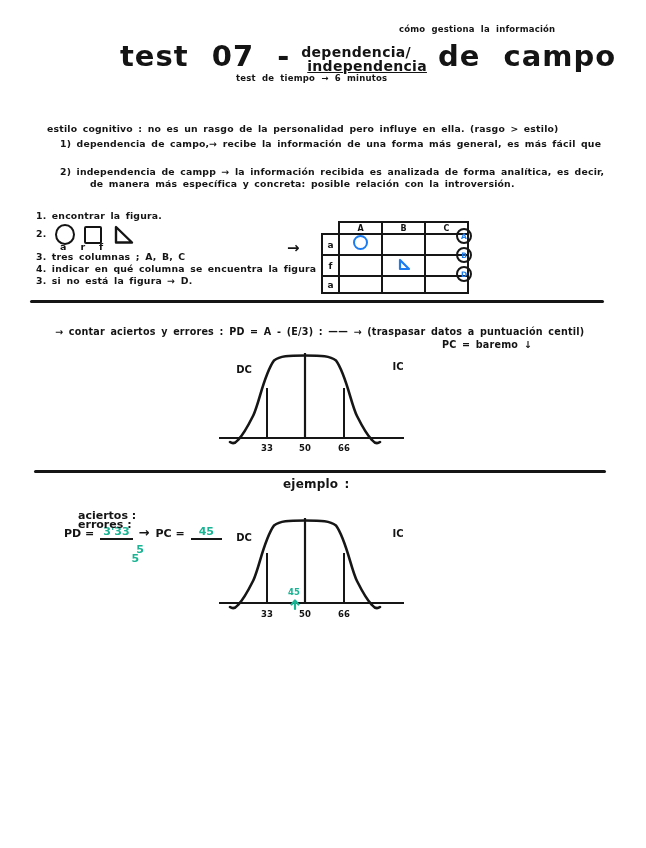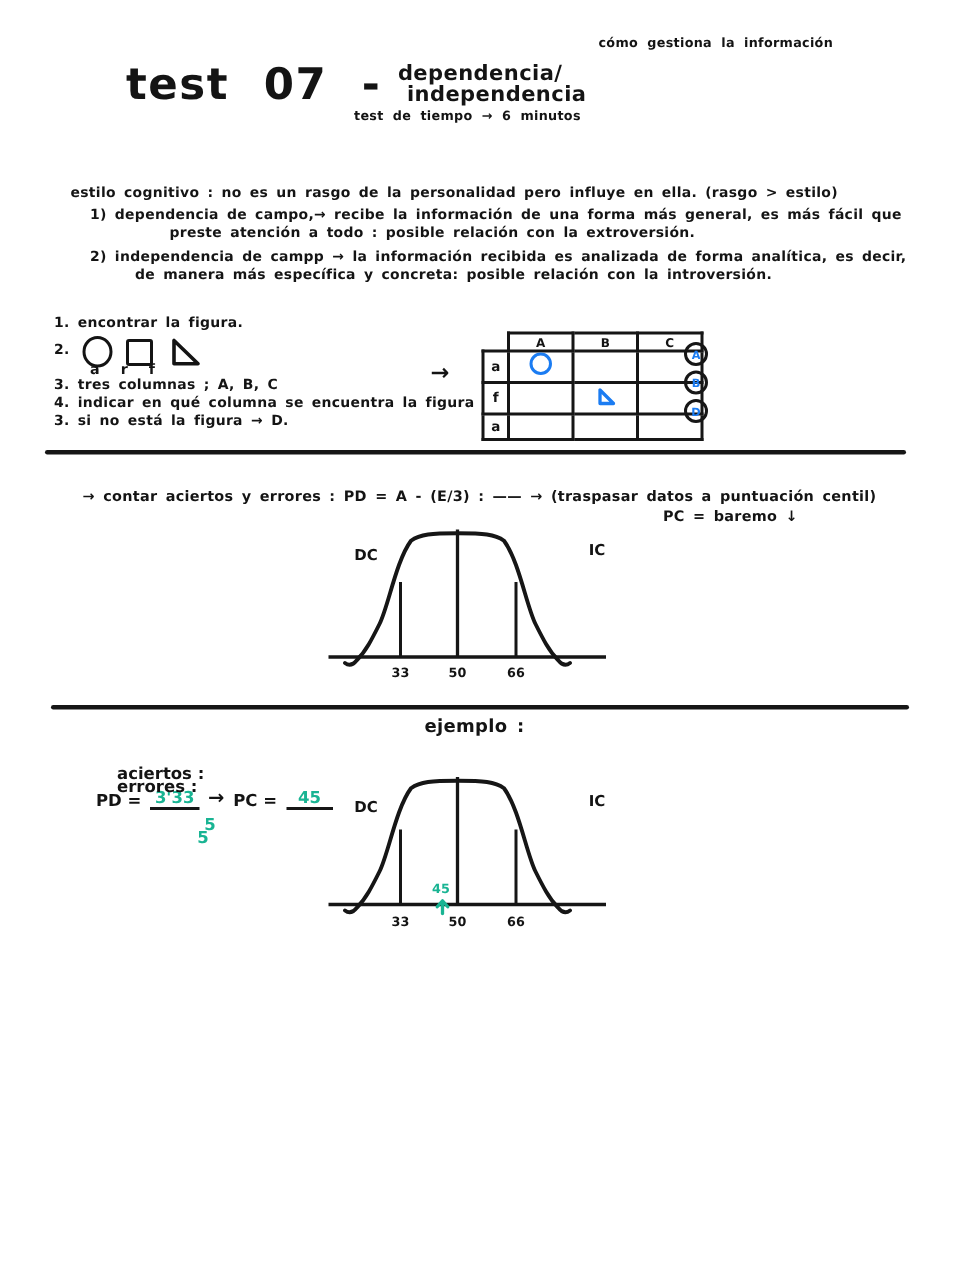--- a/index.html
+++ b/index.html
@@ -5,24 +5,24 @@
   html,body { margin:0; padding:0; background:#ffffff; }
   .page {
     position:relative; width:646px; height:848px; background:#ffffff;
     font-family:"DejaVu Sans", sans-serif; color:#141414; overflow:hidden;
   }
   .abs { position:absolute; }
   .hw { font-weight:700; letter-spacing:0.2px; word-spacing:2px; white-space:nowrap; color:#141414; }
 
   
   .annotation { font-size:8.5px; word-spacing:3px; }
-  .title-row { display:flex; align-items:center; gap:11px; }
+  .title-row { display:flex; align-items:flex-end; gap:11px;margin-left:36px; }
   .title-big { font-size:29px; font-weight:700; letter-spacing:1px; word-spacing:12px; white-space:nowrap; }
   .title-stack { display:flex; flex-direction:column; line-height:14px; font-size:14px; font-weight:700; letter-spacing:0.3px; }
-  .title-stack .b { margin-left:6px; }
+  .title-stack .b { margin-left:6px;text-decoration:underline; }
   .subtitle { font-size:8.5px; word-spacing:3px; }
 
   
   .t { font-size:9.3px; }
 
   
   .shape-row { display:flex; align-items:flex-end; gap:9px; }
   .sh-circle { width:16px; height:17px; border:2.4px solid #141414; border-radius:50%; }
   .sh-square { width:14px; height:14px; border:2.4px solid #141414; border-radius:2px; margin-bottom:1px; }
   .shape-labels { display:flex; gap:14px; font-size:9.5px; font-weight:700; }
@@ -67,26 +67,26 @@
 
 <div class="page">
 
   <div class="abs hw annotation" style="left:399px; top:24px;">cómo gestiona la información</div>
   <div class="abs title-row" style="left:84px; top:39px;">
     <span class="title-big">test 07 -</span>
     <span class="title-stack">
       <span>dependencia/</span>
       <span class="b">independencia</span>
     </span>
+    <span class="title-big">de campo</span>
   </div>
   <div class="abs hw subtitle" style="left:236px; top:73px;">test de tiempo → 6 minutos</div>
 
   <div class="abs hw t" style="left:47px; top:123px;">estilo cognitivo : no es un rasgo de la personalidad pero influye en ella. (rasgo &gt; estilo)</div>
   <div class="abs hw t" style="left:60px; top:138px;">1) dependencia de campo,→ recibe la información de una forma más general, es más fácil que</div>
-  <div class="abs hw t" style="left:113px; top:150px;">preste atención a todo : posible relación con la extroversión.</div>
   <div class="abs hw t" style="left:60px; top:166px;">2) independencia de campp → la información recibida es analizada de forma analítica, es decir,</div>
   <div class="abs hw t" style="left:90px; top:178px;">de manera más específica y concreta: posible relación con la introversión.</div>
 
   <div class="abs hw t" style="left:36px; top:210px;">1. encontrar la figura.</div>
   <div class="abs hw t" style="left:36px; top:228px;">2.</div>
   <div class="abs shape-row" style="left:55px; top:224px;">
     <span class="sh-circle"></span>
     <span class="sh-square"></span>
     <svg width="23" height="20" viewBox="0 0 23 20">
       <polygon points="5,2 5,17.5 21,17.5" fill="none" stroke="#141414" stroke-width="2.4" stroke-linejoin="round"></polygon>

